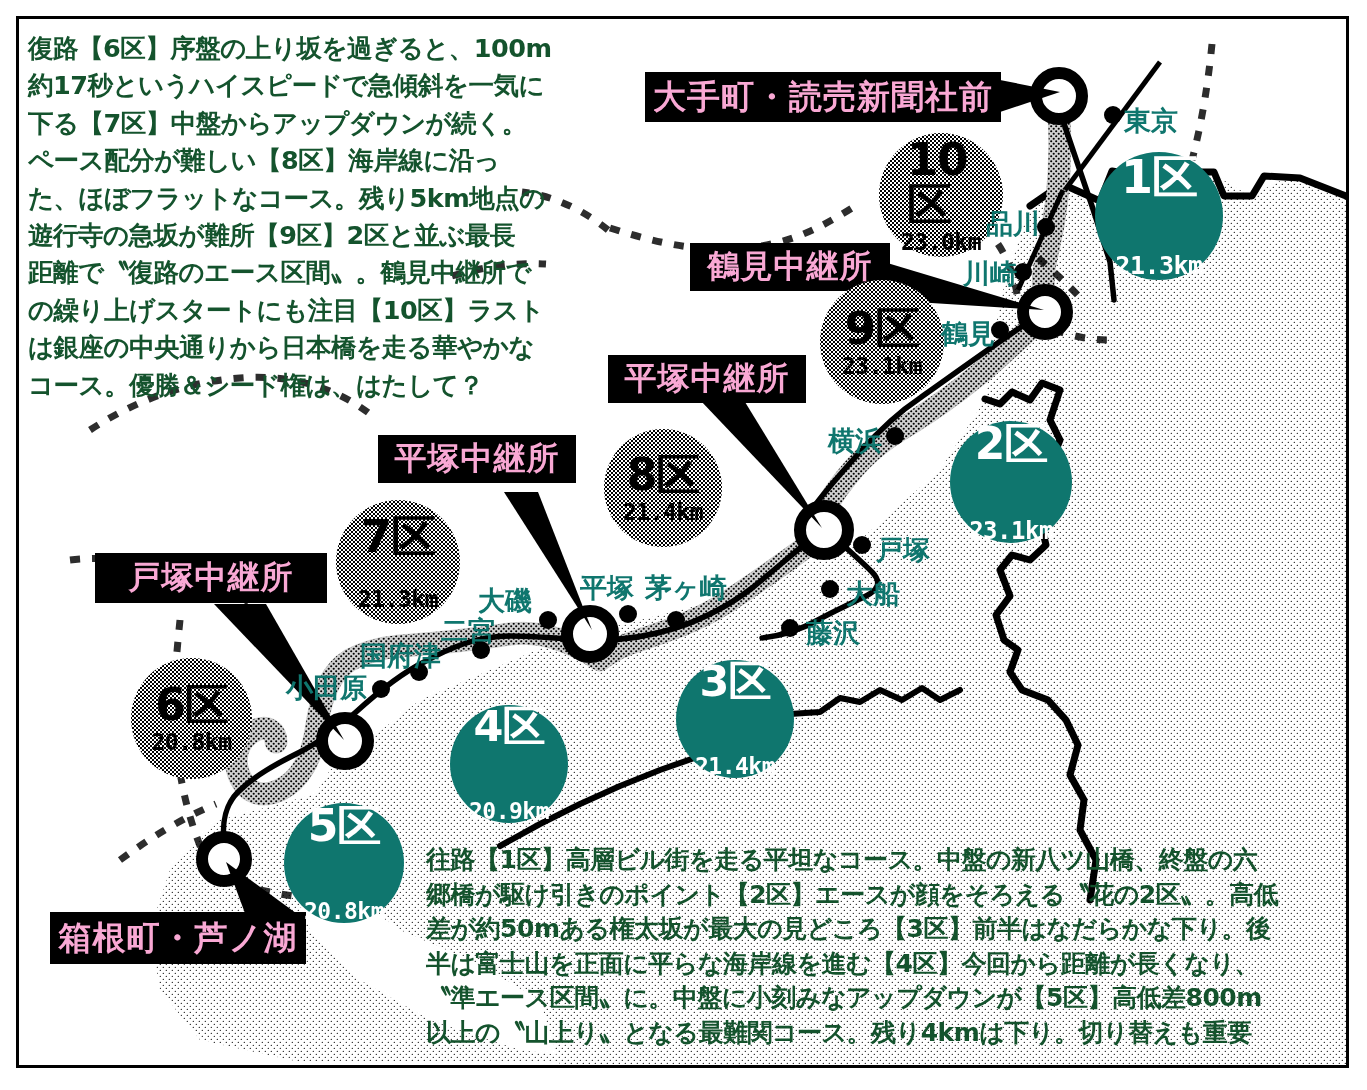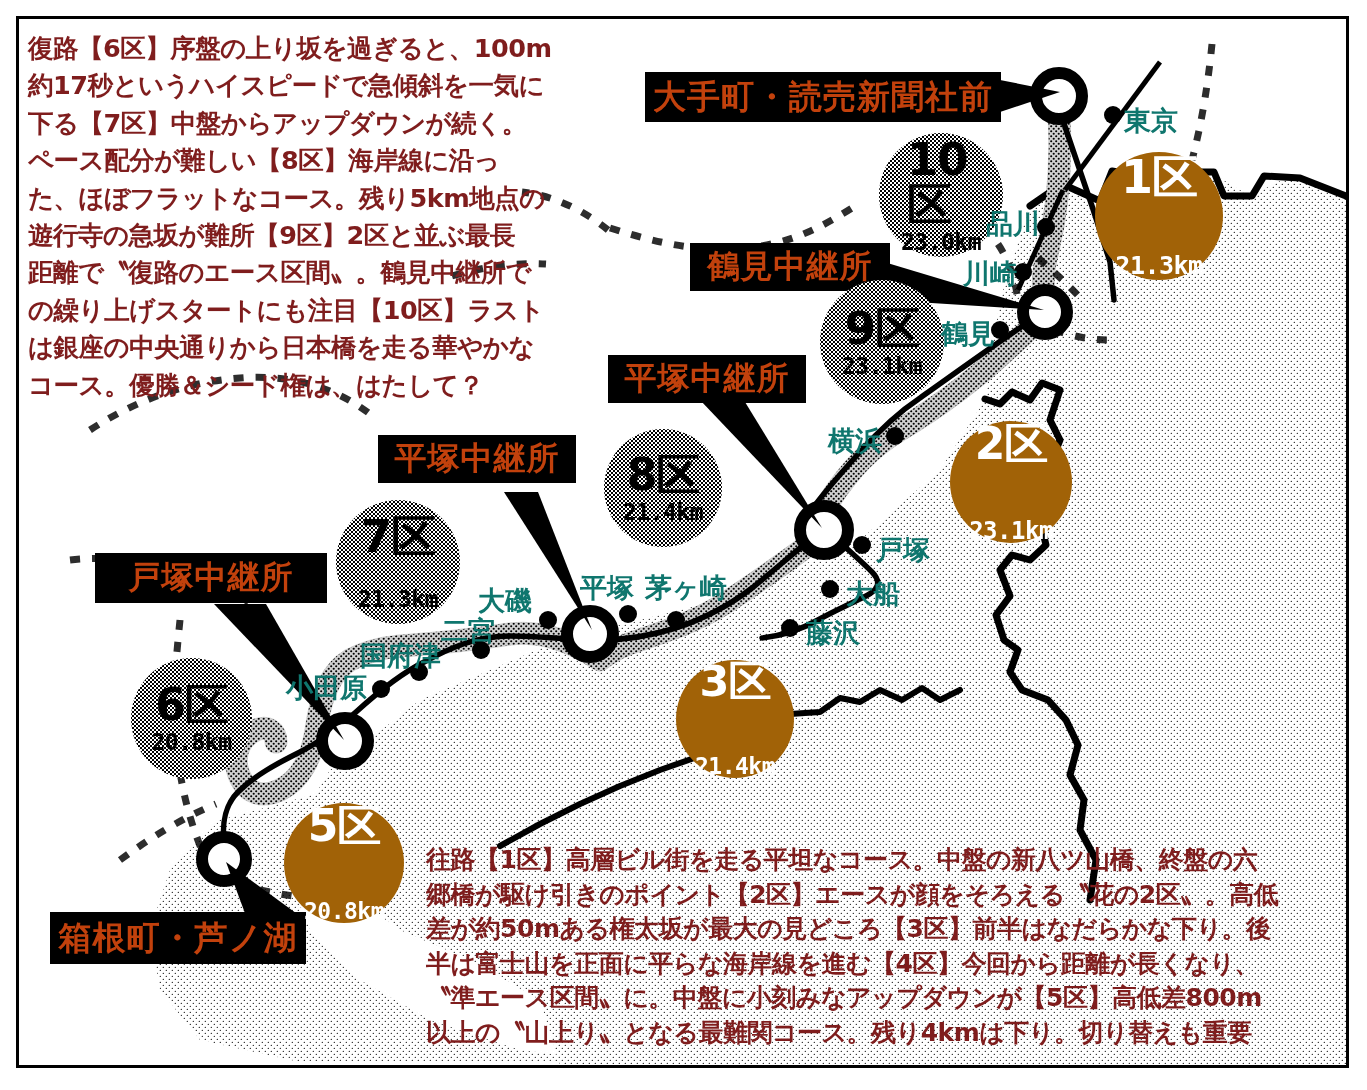--- a/index.html
+++ b/index.html
@@ -19,39 +19,39 @@
     position:absolute;left:16px;top:16px;width:1333px;height:1052px;
     border:3px solid #000;box-sizing:border-box;pointer-events:none;
   }
 
   
   #map-svg{position:absolute;left:0;top:0;width:1367px;height:1090px;}
 
   
   .body-text{
     position:absolute;
-    color:#7f1d1d;
+    color:#14532d;
     font-family:"DejaVu Sans","Liberation Sans",sans-serif;
     font-weight:700;
     letter-spacing:-0.5px;
     white-space:pre-wrap;
   }
   #intro-text{
     left:28px;top:30px;width:560px;
     font-size:25.5px;line-height:37.4px;
   }
   #outro-text{
     left:426px;top:843px;width:910px;
     font-size:25px;line-height:34.5px;
   }
 
   
   .callout{
     position:absolute;
-    background:#000;color:#c2410c;
+    background:#000;color:#f9a8d4;
     font-family:"DejaVu Sans","Liberation Sans",sans-serif;
     font-weight:700;
     display:flex;align-items:center;justify-content:center;
     letter-spacing:1px;
     box-sizing:border-box;
     white-space:nowrap;
   }
 
   
   .leg{
@@ -65,21 +65,21 @@
   .leg .leg-ku{
     font-family:"DejaVu Sans","Liberation Sans",sans-serif;
     font-weight:700;
     letter-spacing:-1px;
   }
   .leg .leg-km{
     font-family:"DejaVu Sans Mono","Liberation Sans",sans-serif;
     font-weight:700;
     letter-spacing:-0.5px;
   }
-  .leg.solid{background:#a16207;color:#fff;gap:48px;}
+  .leg.solid{background:#0f766e;color:#fff;gap:48px;}
   .leg.dotted{
     color:#000;
     background-color:#ffffff;
     background-image:
       radial-gradient(#000 38%, transparent 40%),
       radial-gradient(#000 38%, transparent 40%);
     background-size:4px 4px;
     background-position:0 0, 2px 2px;
   }
 
@@ -307,20 +307,24 @@
   <div class="leg solid" style="left:950px;top:421px;width:122px;height:122px;">
     <span class="leg-ku" style="font-size:44px;">2区</span>
     <span class="leg-km" style="font-size:24px;margin-top:5px;">23.1km</span>
   </div>
 
   <div class="leg solid" style="left:676px;top:660px;width:118px;height:118px;">
     <span class="leg-ku" style="font-size:43px;">3区</span>
     <span class="leg-km" style="font-size:23px;margin-top:4px;">21.4km</span>
   </div>
 
+  <div class="leg solid" style="left:450px;top:705px;width:118px;height:118px;">
+    <span class="leg-ku" style="font-size:43px;">4区</span>
+    <span class="leg-km" style="font-size:23px;margin-top:4px;">20.9km</span>
+  </div>
 
   <div class="leg solid" style="left:284px;top:803px;width:120px;height:120px;">
     <span class="leg-ku" style="font-size:44px;">5区</span>
     <span class="leg-km" style="font-size:23px;margin-top:4px;">20.8km</span>
   </div>
 
   <div class="leg dotted" style="left:131px;top:658px;width:121px;height:121px;">
     <span class="leg-ku" style="font-size:44px;">6区</span>
     <span class="leg-km" style="font-size:23px;margin-top:4px;">20.8km</span>
   </div>

